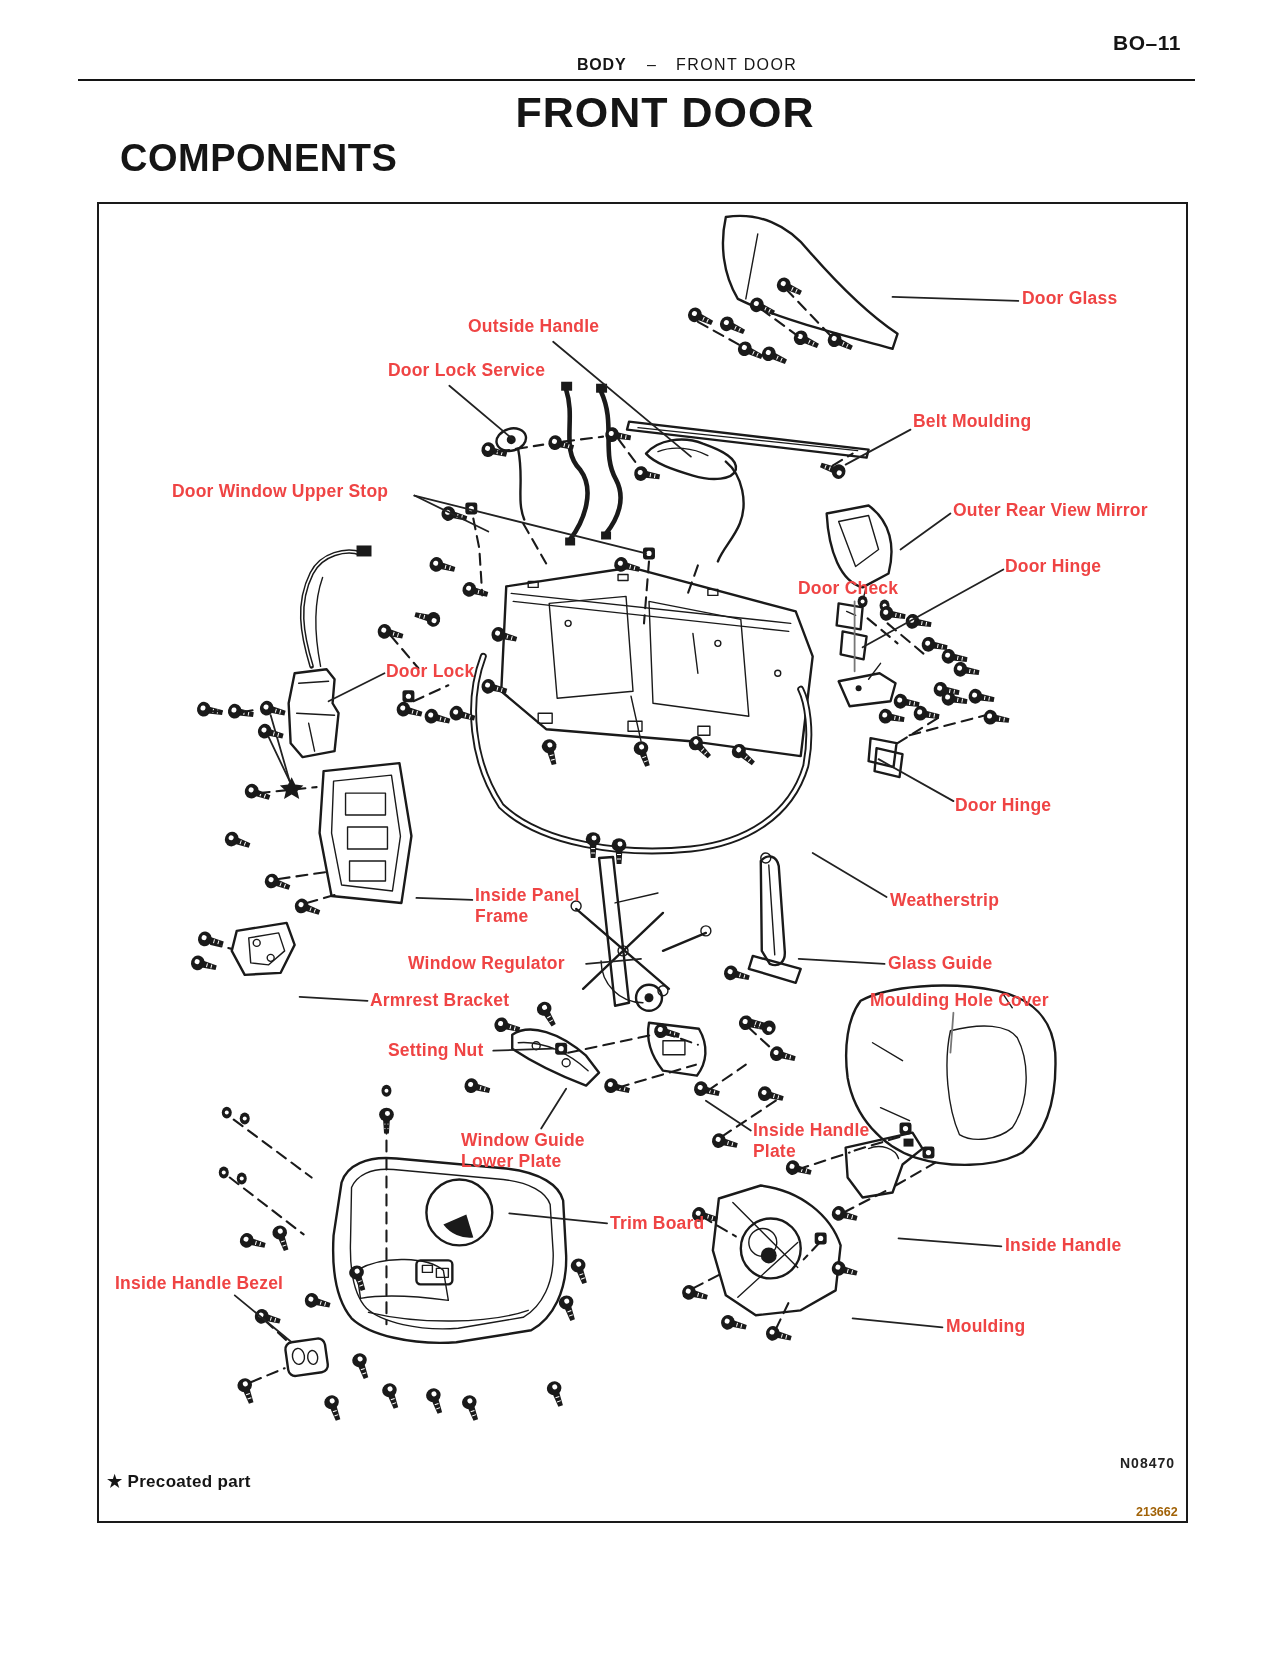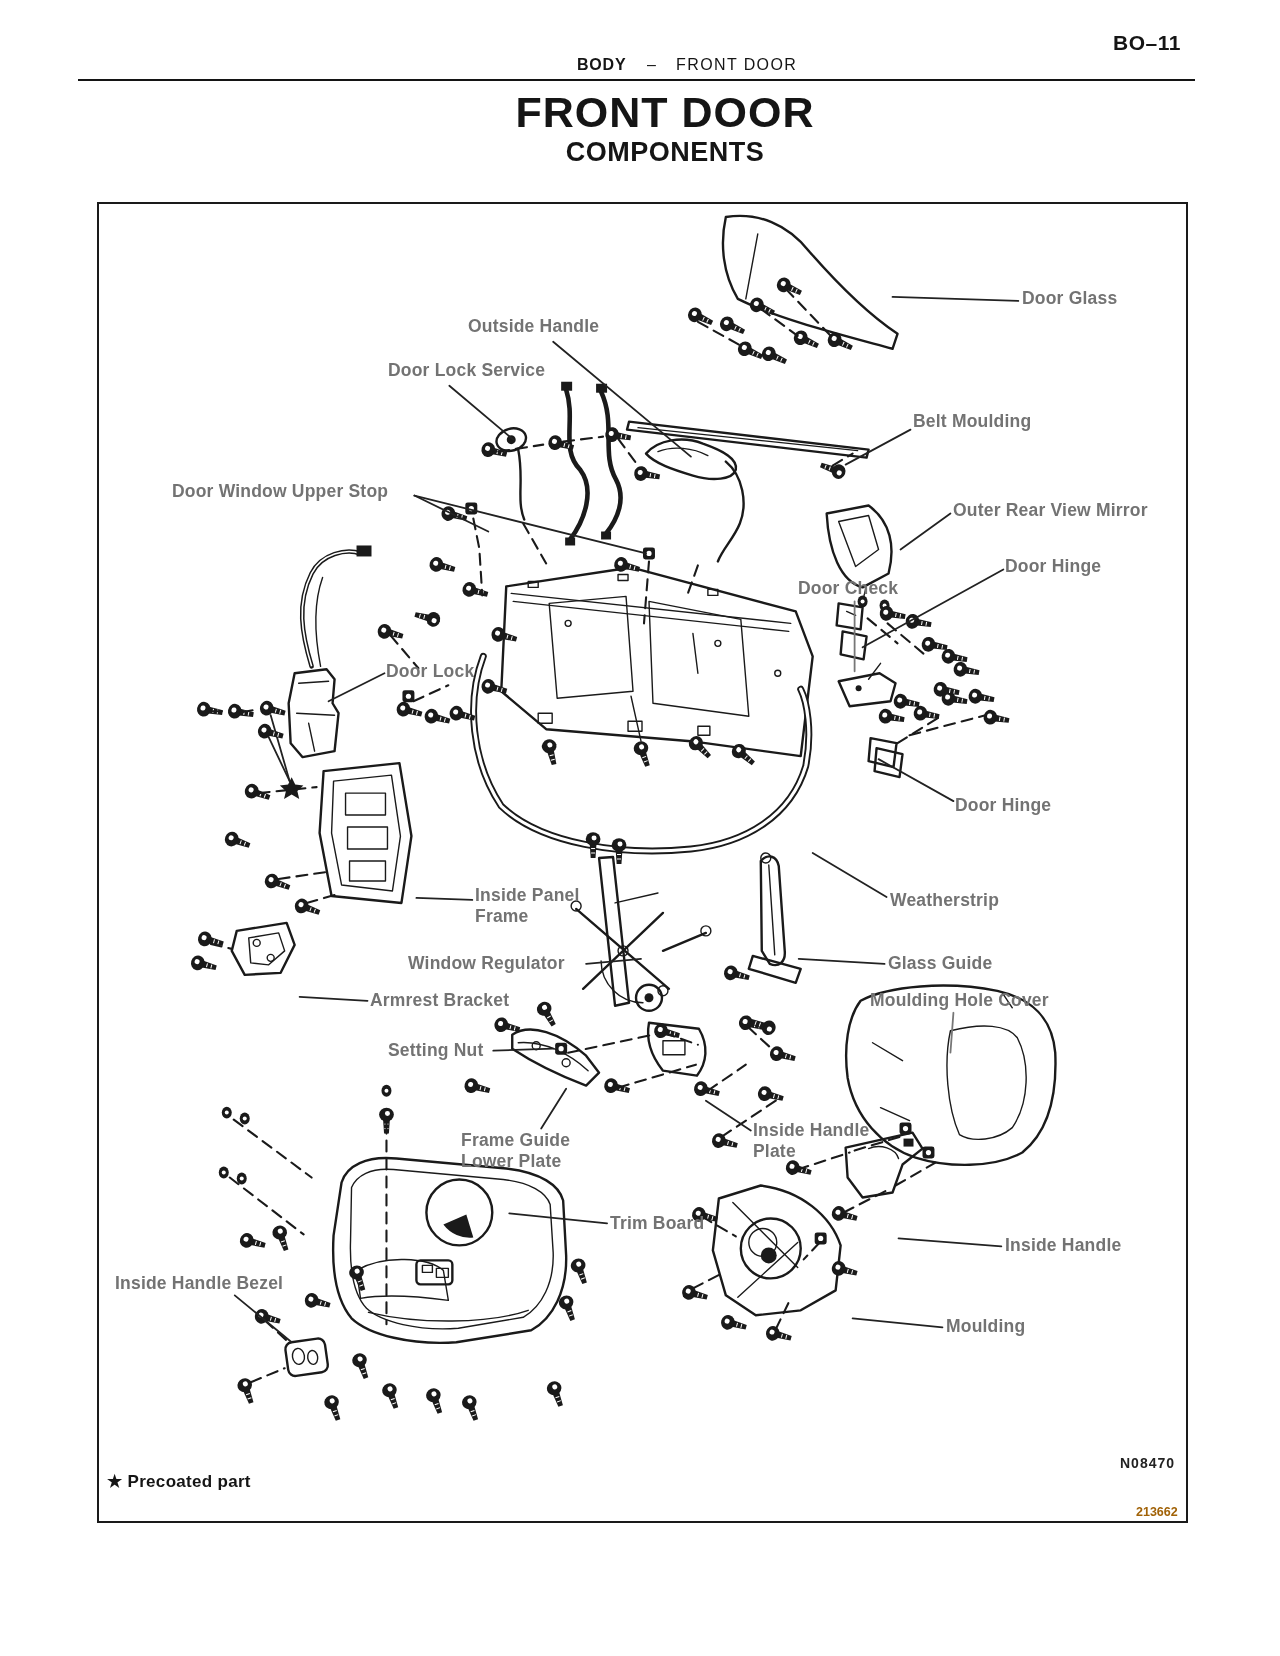--- a/index.html
+++ b/index.html
@@ -7,29 +7,29 @@
     position:relative; width:1280px; height:1656px; background:#ffffff;
     font-family:"Liberation Sans", sans-serif; color:#151515; overflow:hidden;
   }
   .abs { position:absolute; }
   #page-number { left:1113px; top:31px; font-size:21px; font-weight:bold; letter-spacing:.5px; }
   #header-section { left:577px; top:56px; font-size:16px; font-weight:bold; letter-spacing:.8px; }
   #header-sep { left:647px; top:56px; font-size:16px; }
   #header-topic { left:676px; top:56px; font-size:16px; letter-spacing:1.4px; }
   #header-rule { left:78px; top:79px; width:1117px; height:2px; background:#141414; }
   #title-1 { left:120px; top:88px; width:1090px; text-align:center; font-size:43px; font-weight:bold; letter-spacing:1px; }
-  #title-2 { left:120px; top:137px; width:1090px; text-align:center; font-size:27px; font-weight:bold; letter-spacing:.5px; }
+  #title-2 { left:120px; top:137px; width:1090px; text-align:left; font-size:38px; font-weight:bold; letter-spacing:.5px; }
   #diagram-box {
     position:absolute; left:97px; top:202px; width:1091px; height:1321px;
     border:2px solid #1a1a1a; box-sizing:border-box; background:#fff;
   }
   #diagram-svg { position:absolute; left:0; top:0; width:100%; height:100%; }
   .lbl {
     position:absolute; font-size:17.5px; font-weight:bold; line-height:1.22;
-    letter-spacing:.2px; white-space:pre-line; color:#737373; z-index:3;
+    letter-spacing:.2px; white-space:pre-line; color:#ef4444; z-index:3;
   }
   #footnote { left:107px; top:1471px; font-size:17px; font-weight:bold; letter-spacing:.3px; }
   #figure-code { left:1120px; top:1455px; font-size:14px; font-weight:bold; letter-spacing:1px; color:#222; }
   #print-code { left:1136px; top:1505px; font-size:12.5px; font-weight:bold; color:#a16207; }
 </style>
 </head>
 <body>
 
 <div class="page">
 
@@ -440,21 +440,21 @@
   <div class="lbl" style="left:386px;top:661px">Door Lock</div>
   <div class="lbl" style="left:955px;top:795px">Door Hinge</div>
   <div class="lbl" style="left:890px;top:890px">Weatherstrip</div>
   <div class="lbl" style="left:475px;top:885px">Inside Panel
 Frame</div>
   <div class="lbl" style="left:408px;top:953px">Window Regulator</div>
   <div class="lbl" style="left:888px;top:953px">Glass Guide</div>
   <div class="lbl" style="left:370px;top:990px">Armrest Bracket</div>
   <div class="lbl" style="left:870px;top:990px">Moulding Hole Cover</div>
   <div class="lbl" style="left:388px;top:1040px">Setting Nut</div>
-  <div class="lbl" style="left:461px;top:1130px">Frame Guide
+  <div class="lbl" style="left:461px;top:1130px">Window Guide
 Lower Plate</div>
   <div class="lbl" style="left:753px;top:1120px">Inside Handle
 Plate</div>
   <div class="lbl" style="left:610px;top:1213px">Trim Board</div>
   <div class="lbl" style="left:1005px;top:1235px">Inside Handle</div>
   <div class="lbl" style="left:115px;top:1273px">Inside Handle Bezel</div>
   <div class="lbl" style="left:946px;top:1316px">Moulding</div>
 
   <div class="abs" id="footnote">★ Precoated part</div>
   <div class="abs" id="figure-code">N08470</div>

